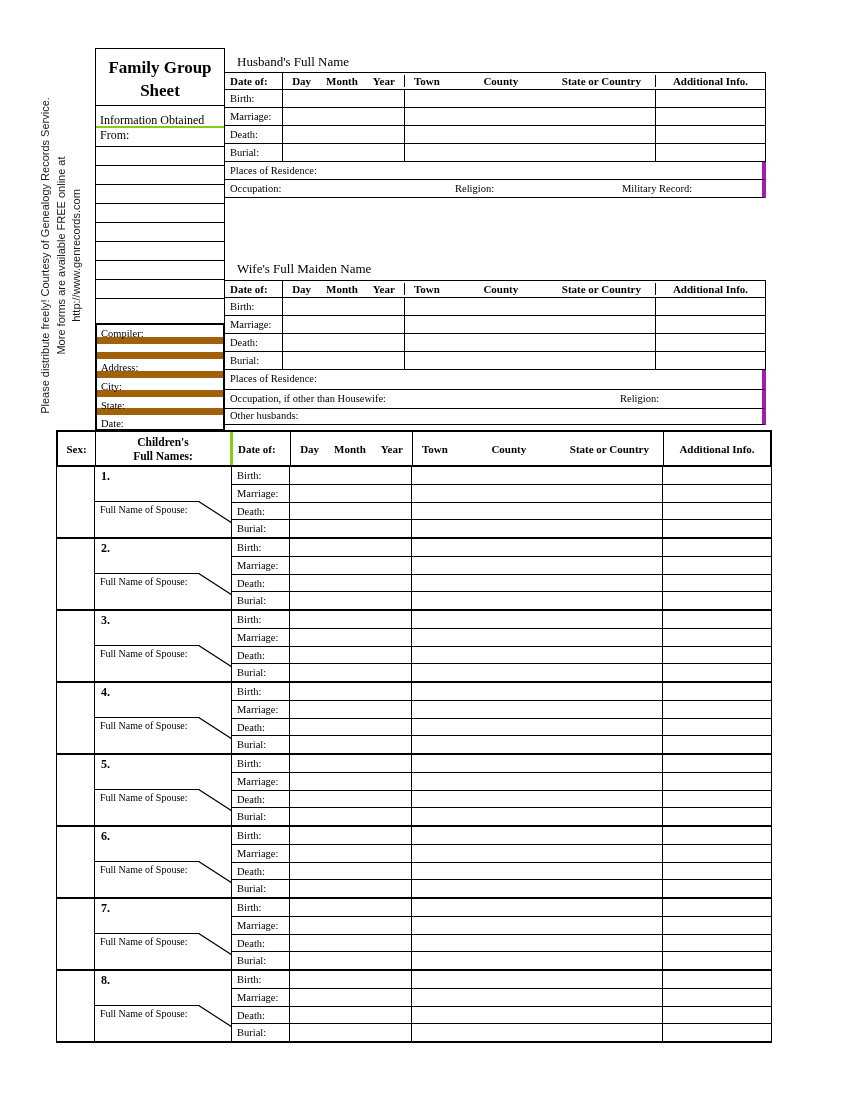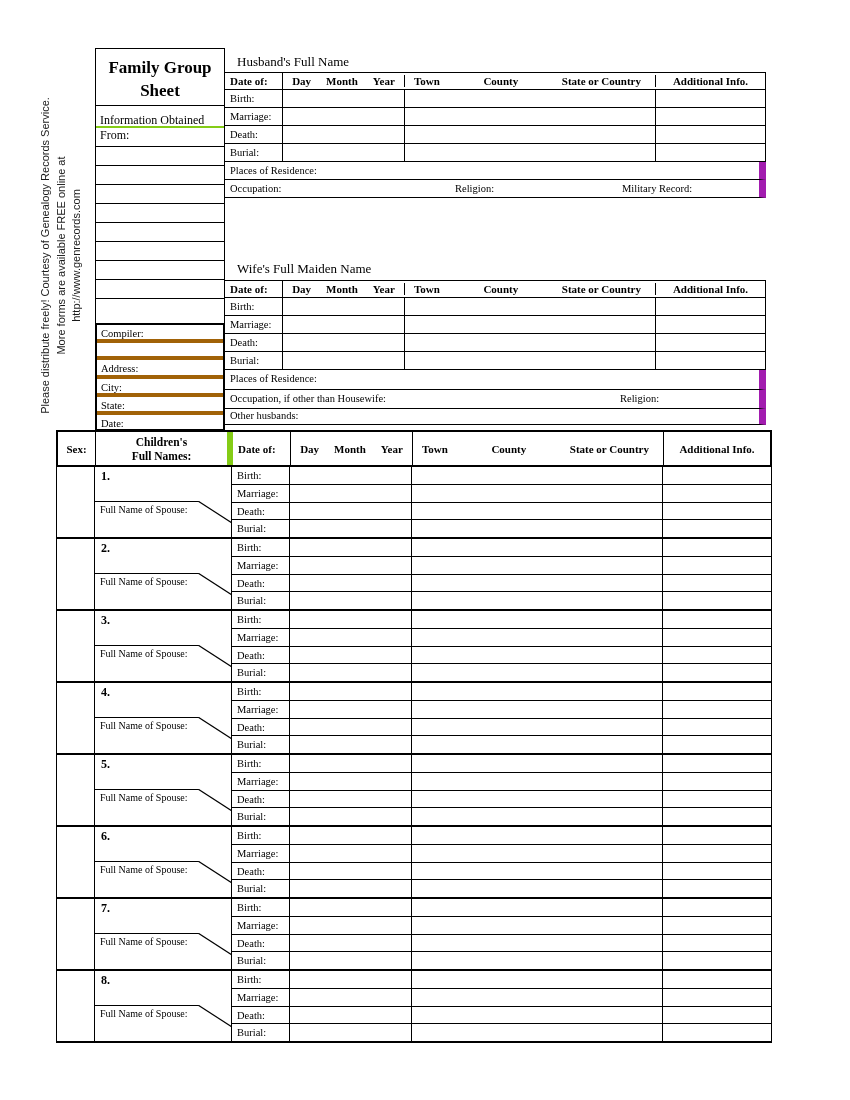--- a/index.html
+++ b/index.html
@@ -22,56 +22,56 @@
   
   .left-col { position:absolute; left:95px; top:48px; width:130px; height:382px;
     border:1px solid #000; border-bottom:none; }
   .fg-title { height:57px; border-bottom:1px solid #000; text-align:center;
     font-weight:bold; font-size:17px; line-height:23px; padding-top:7px; }
   .info-row { height:22px; border-bottom:2px solid #84cc16; font-size:12px; padding:7px 0 0 4px; }
   .blank-row { height:19px; border-bottom:1px solid #000; }
   .blank-row.last { height:24px; border-bottom:none; }
   .compiler-box { height:108px; border:2px solid #000; margin:0 -1px;
     display:flex; flex-direction:column; }
-  .cp-row { font-size:10.5px; padding:3px 0 0 4px; border-bottom:4px solid #a16207; }
+  .cp-row { font-size:10.5px; padding:3px 0 0 4px; border-bottom:7px solid #a16207; }
   .cp-row.h19 { height:19px; } .cp-row.h17 { height:17px; } .cp-row.h18 { height:18px; }
   .cp-row.lastrow { flex:1; border-bottom:none; }
 
   
   .spouse-sec { position:absolute; left:225px; width:541px; }
   .sec-title { font-size:13px; padding-left:12px; }
   .husband-sec .sec-title { height:24px; padding-top:6px; }
   .wife-sec .sec-title { height:28px; padding-top:9px; }
   .grid-header { display:flex; height:18px; border-top:1.5px solid #000;
     border-bottom:1.5px solid #000; border-right:1px solid #000;
     font-weight:bold; font-size:11px; align-items:center; }
   .grid-row { display:flex; height:18px; border-bottom:1px solid #000;
     border-right:1px solid #000; font-size:10.5px; }
   .c1 { width:58px; border-right:1px solid #000; padding-left:5px; line-height:17px; }
   .c2 { width:122px; border-right:1px solid #000; }
   .c3 { width:251px; border-right:1px solid #000; }
   .c4 { flex:1; }
   .grid-header .c2 { display:flex; justify-content:center; gap:15px; }
   .grid-header .c3 { display:flex; justify-content:space-between; padding:0 14px 0 9px; }
   .grid-header .c4 { text-align:center; }
-  .full-row { position:relative; border-bottom:1px solid #000; border-right:7px solid #a21caf;
+  .full-row { position:relative; border-bottom:1px solid #000; border-right:4px solid #a21caf;
     font-size:10.5px; }
   .full-row span { position:absolute; top:3px; }
   .full-row.h18 { height:18px; } .full-row.h17 { height:17px; }
   .full-row.h20 { height:20px; } .full-row.h19 { height:19px; } .full-row.h16 { height:16px; }
   .full-row.thick { border-bottom:2px solid #000; }
   .pos-l { left:5px; } 
 
   
   .children-sec { position:absolute; left:56px; top:430px; width:716px; }
   .ch-header { display:flex; height:37px; border:2px solid #000; font-weight:bold;
     font-size:11px; align-items:stretch; }
   .ch-header > div { display:flex; align-items:center; }
   .chc-sex { width:38px; border-right:1px solid #000; justify-content:center; }
-  .chc-name { width:137px; border-right:6px solid #84cc16; justify-content:center;
+  .chc-name { width:137px; border-right:3px solid #84cc16; justify-content:center;
     text-align:center; font-size:11.5px; flex-direction:column; line-height:14px; }
   .chc-date { width:58px; border-right:1px solid #000; padding-left:5px; }
   .chc-dmy { width:122px; border-right:1px solid #000; justify-content:center; gap:15px; }
   .chc-tcs { width:251px; border-right:1px solid #000; justify-content:space-between;
     padding:0 14px 0 9px; }
   .chc-add { flex:1; justify-content:center; }
   .child-block { display:flex; height:72px; border-bottom:2px solid #000;
     border-left:1.5px solid #000; border-right:1px solid #000; }
   .cb-sex { width:38px; border-right:1px solid #000; }
   .cb-name { width:137px; border-right:1px solid #000; position:relative; }

